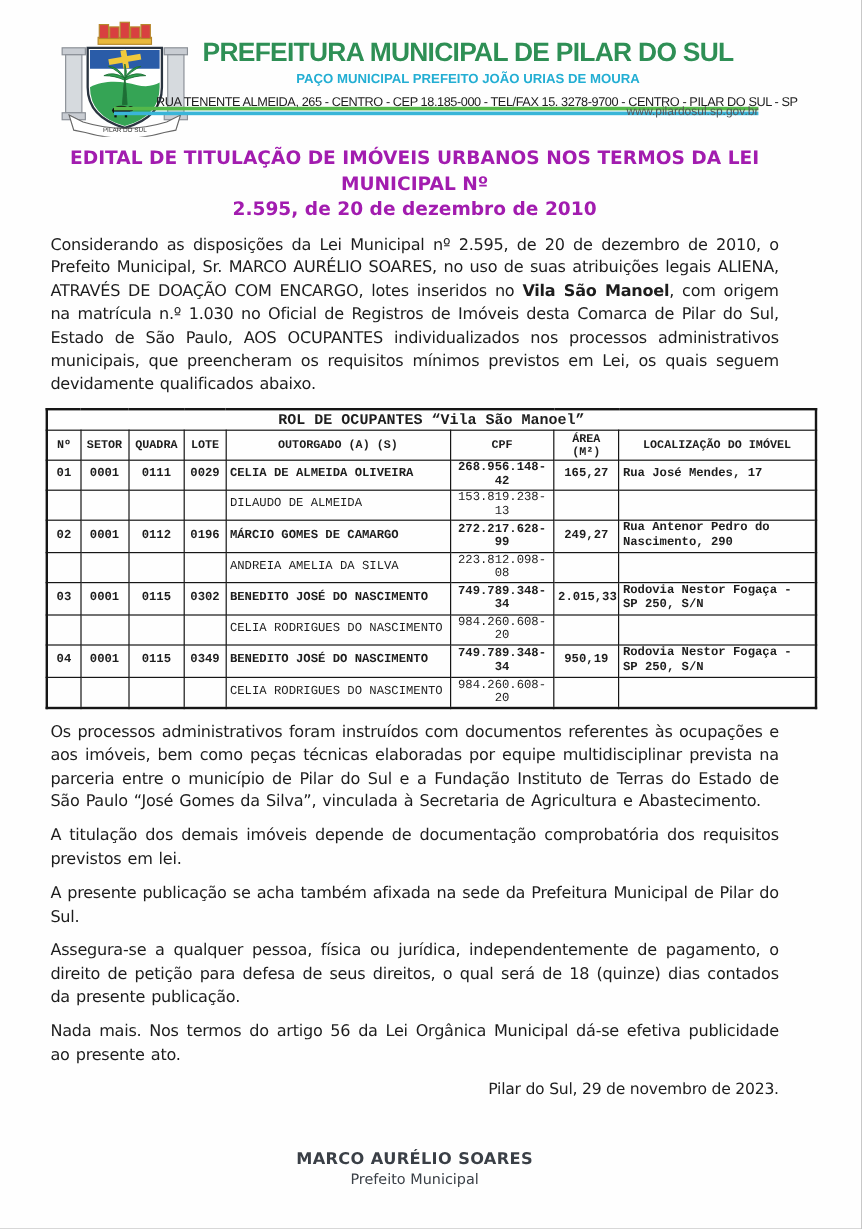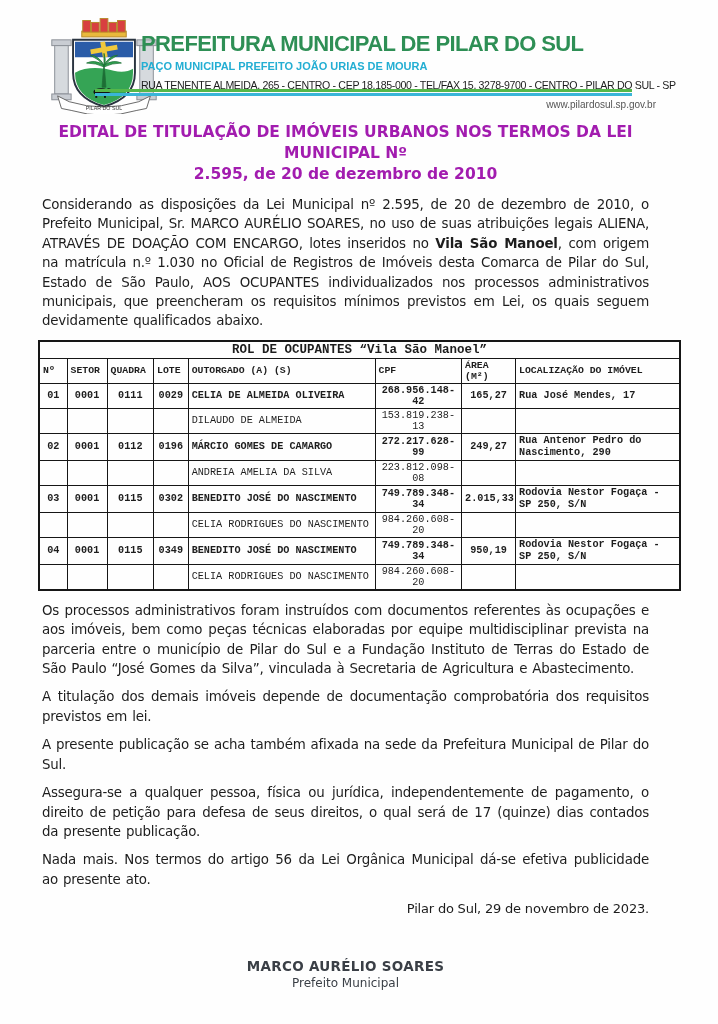--- a/index.html
+++ b/index.html
@@ -9,42 +9,42 @@
     margin:0 auto;
     background:#fefefe;
     font-family:"DejaVu Sans",sans-serif;
     color:#1d1d1d;
     overflow:hidden;
     box-sizing:border-box;
   }
   
   .header{position:absolute;top:0;left:0;width:718px;height:118px;}
   .crest{position:absolute;left:46px;top:14px;}
-  .header-text{position:absolute;left:130px;top:32px;width:520px;text-align:left;
-    font-family:"Liberation Sans",sans-serif;margin-left:11px;}
+  .header-text{position:absolute;left:130px;top:32px;width:520px;text-align:center;
+    font-family:"Liberation Sans",sans-serif;}
   .org-name{font-size:22px;font-weight:bold;letter-spacing:-0.6px;line-height:24px;}
   .hall-name{font-size:11px;font-weight:bold;margin-top:4px;letter-spacing:0px;}
   .address-line{font-size:10.6px;color:#1c1c1c;margin-top:7px;letter-spacing:-0.35px;white-space:nowrap;}
   .stripe{position:absolute;left:95px;width:537px;}
   .stripe-green{top:89px;height:2.5px;}
   .stripe-cyan{top:92.5px;height:3px;}
-  .website{position:absolute;top:99px;left:95px;width:537px;text-align:right;
-    font-family:"Liberation Sans",sans-serif;font-size:10px;color:#555;margin-left:24px;}
+  .website{position:absolute;top:88px;left:95px;width:537px;text-align:right;
+    font-family:"Liberation Sans",sans-serif;font-size:10px;color:#555;}
   
   .content{position:absolute;top:122px;left:42px;width:607px;}
   .doc-title{font-size:15.5px;font-weight:bold;text-align:center;line-height:21px;margin:0 0 10px 0;color:#a21caf;}
   .para{font-size:13.4px;line-height:19.4px;text-align:justify;margin:0 0 9px 0;letter-spacing:-0.2px;word-spacing:1px;}
   .para b{font-weight:bold;}
   
   table.rol{border-collapse:collapse;margin:3px 0 10px -4px;width:643px;
     font-family:Liberation Mono, monospace;table-layout:fixed;}
   table.rol td,table.rol th{border:1px solid #161616;padding:1px 3px;overflow:hidden;}
   table.rol{border:2px solid #161616;}
   .tbl-title{font-size:12.5px;font-weight:bold;text-align:center;padding:2px 0;}
-  th.hcell{font-size:9.8px;font-weight:bold;text-align:left;padding:2px 1px;}
+  th.hcell{font-size:9.8px;font-weight:bold;text-align:center;padding:2px 1px;}
   tr.row-main td{font-weight:bold;font-size:10.2px;height:21px;}
   tr.row-co td{font-weight:normal;font-size:10.2px;height:14px;}
   td.col-num,td.col-setor,td.col-quadra,td.col-lote,td.col-cpf,td.col-area{text-align:center;}
   td.col-outorgado,td.col-local{text-align:left;padding-left:5px;line-height:12px;}
   .w-num{width:26px}.w-setor{width:37px}.w-quadra{width:43px}.w-lote{width:32px}
   .w-outorgado{width:173px}.w-cpf{width:80px}.w-area{width:50px}.w-local{width:152px}
   
   .date-line{font-size:13px;text-align:right;margin:12px 0 0 0;letter-spacing:-0.2px;}
   .signature{margin-top:42px;text-align:center;font-family:"DejaVu Sans",sans-serif;}
   .sig-name{font-size:13.5px;font-weight:bold;color:#3a3f46;letter-spacing:0.3px;}
@@ -238,21 +238,21 @@
             <td class="col-cpf">984.260.608-20</td>
             <td class="col-area"></td>
             <td class="col-local"></td>
           </tr>
         </tbody>
     </table>
 
     <p class="para">Os processos administrativos foram instruídos com documentos referentes às ocupações e aos imóveis, bem como peças técnicas elaboradas por equipe multidisciplinar prevista na parceria entre o município de Pilar do Sul e a Fundação Instituto de Terras do Estado de São Paulo “José Gomes da Silva”, vinculada à Secretaria de Agricultura e Abastecimento.</p>
     <p class="para">A titulação dos demais imóveis depende de documentação comprobatória dos requisitos previstos em lei.</p>
     <p class="para">A presente publicação se acha também afixada na sede da Prefeitura Municipal de Pilar do Sul.</p>
-    <p class="para">Assegura-se a qualquer pessoa, física ou jurídica, independentemente de pagamento, o direito de petição para defesa de seus direitos, o qual será de 17 (quinze) dias contados da presente publicação.</p>
+    <p class="para">Assegura-se a qualquer pessoa, física ou jurídica, independentemente de pagamento, o direito de petição para defesa de seus direitos, o qual será de 18 (quinze) dias contados da presente publicação.</p>
     <p class="para">Nada mais. Nos termos do artigo 56 da Lei Orgânica Municipal dá-se efetiva publicidade ao presente ato.</p>
 
     <p class="date-line">Pilar do Sul, 29 de novembro de 2023.</p>
 
     <div class="signature">
       <div class="sig-name">MARCO AURÉLIO SOARES</div>
       <div class="sig-role">Prefeito Municipal</div>
     </div>
 
   </div>

